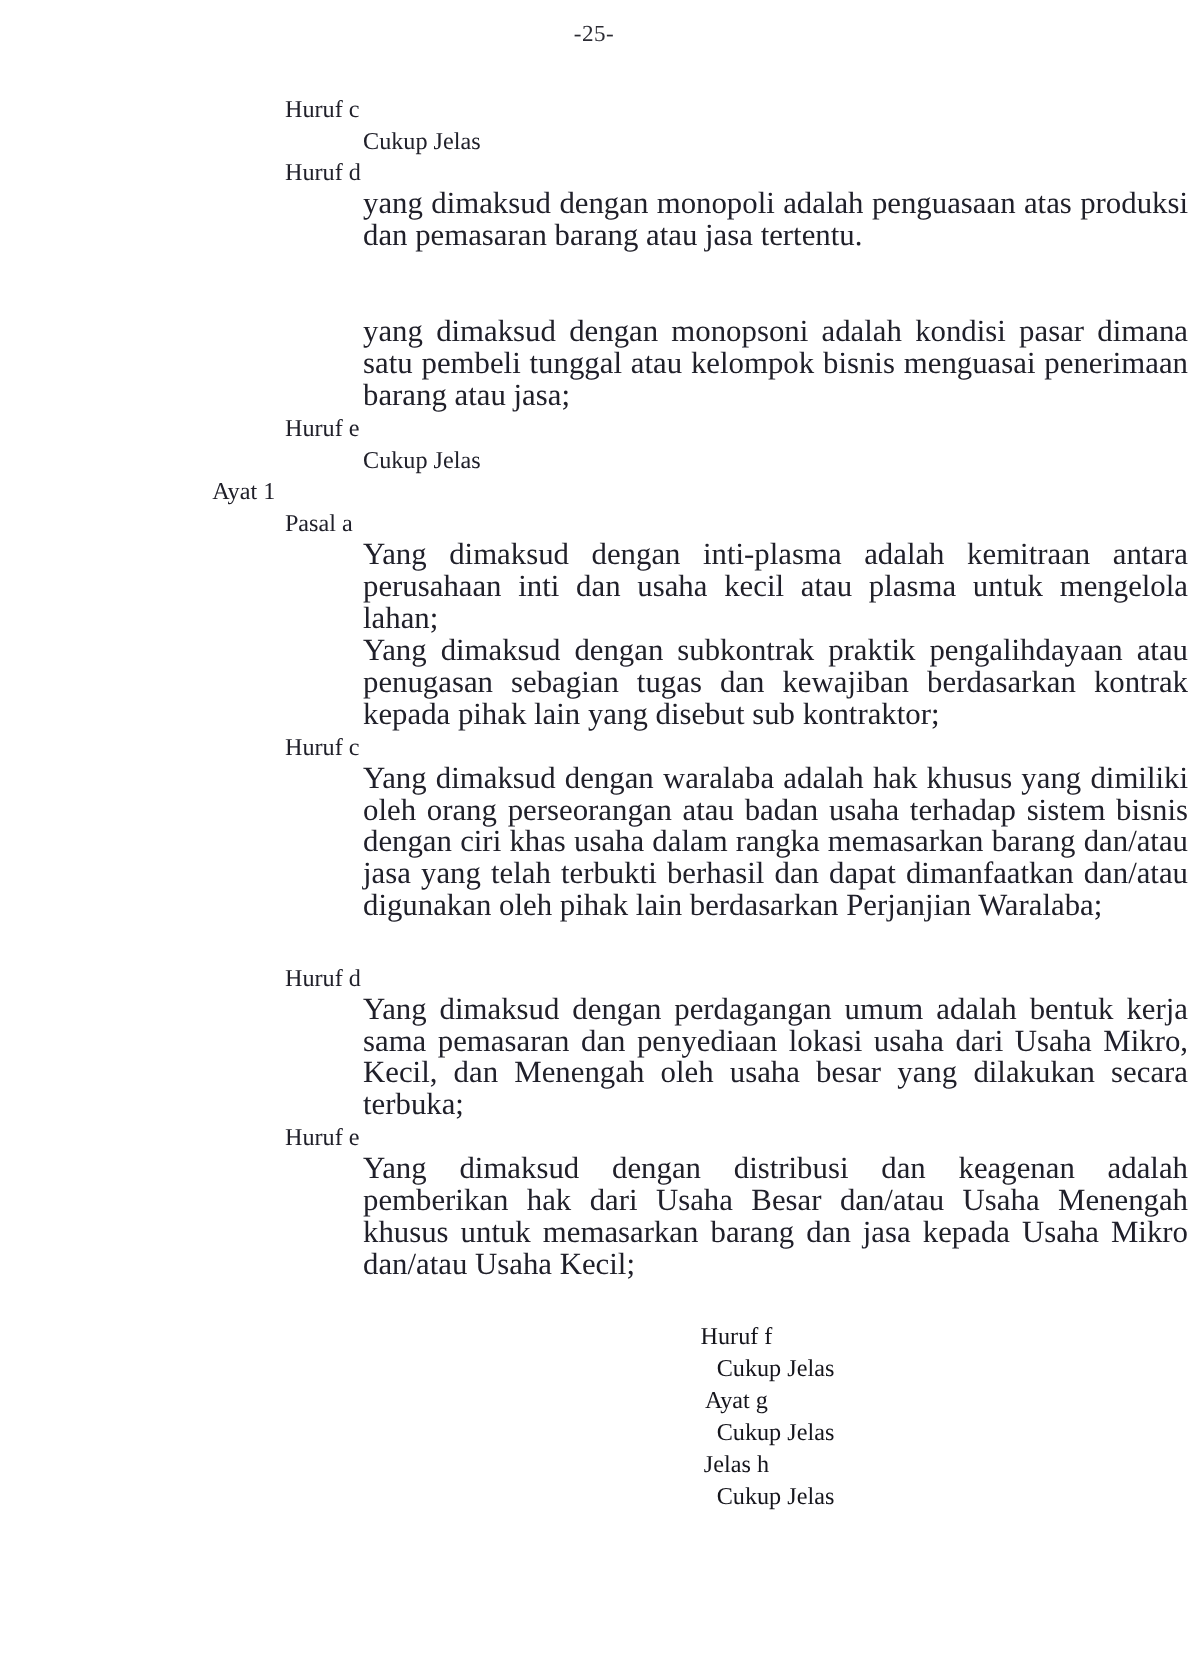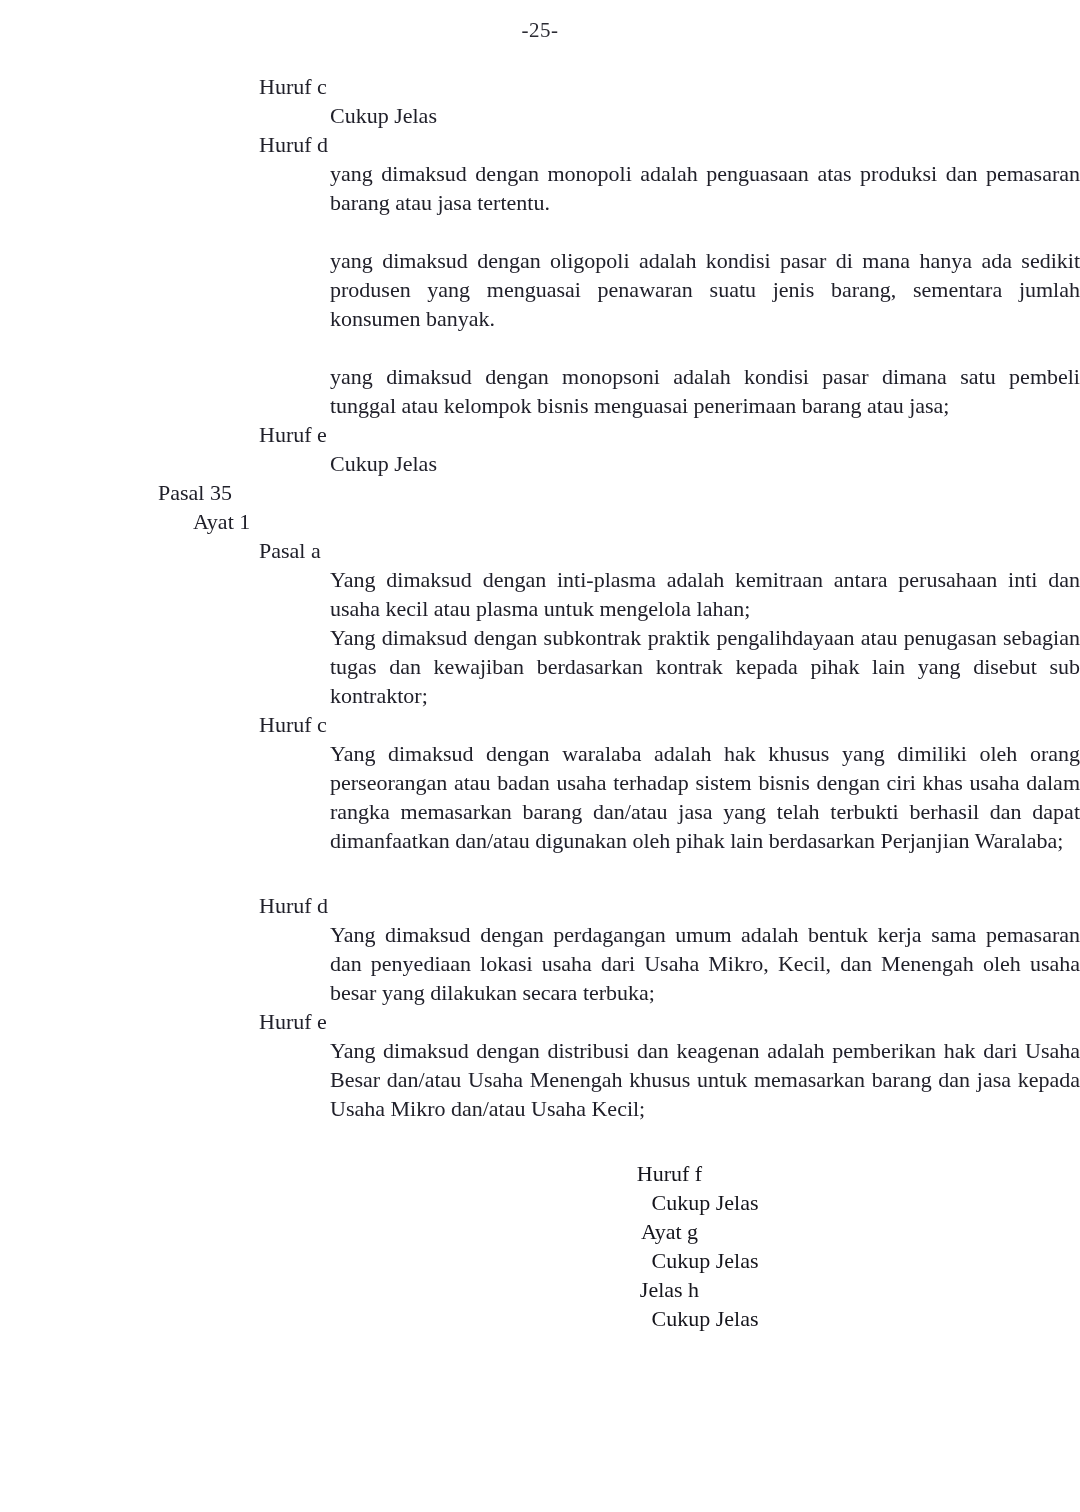--- a/index.html
+++ b/index.html
@@ -31,40 +31,40 @@
     width: 1080px;
     text-align: center;
     font-size: 21px;
     letter-spacing: 0.5px;
     color: #2b2b33;
   }
 
   
   .content {
     position: absolute;
-    top: 72px;
+    top: 84px;
     left: 0;
     width: 1080px;
   }
 
   
   .lvl-pasal  { margin-left: 158px; }
   .lvl-ayat   { margin-left: 193px; }
   .lvl-huruf  { margin-left: 259px; }
   .lvl-body   { margin-left: 330px; }
 
   .label {
     font-size: 22px;
     line-height: 29px;
     white-space: nowrap;
     color: #20202a;
   }
 
   .para {
-    font-size: 22px;
+    font-size: 28px;
     line-height: 29px;
     text-align: justify;
     text-justify: inter-word;
     color: #20202a;
     hyphens: none;
   }
 
   
   .gap-sm { height: 29px; }
   .gap-md { height: 36px; }
@@ -84,30 +84,28 @@
 
     <div class="label lvl-huruf">Huruf c</div>
     <div class="label lvl-body">Cukup Jelas</div>
 
     <div class="label lvl-huruf">Huruf d</div>
 
     <div class="para lvl-body">yang dimaksud dengan monopoli adalah penguasaan atas produksi dan pemasaran barang atau jasa tertentu.</div>
 
     <div class="gap-sm"></div>
 
-    <div class="para lvl-body">yang dimaksud dengan oligopoli adalah kondisi pasar di mana hanya ada sedikit produsen yang menguasai penawaran suatu jenis barang, sementara jumlah konsumen banyak.</div>
 
     <div class="gap-sm"></div>
 
     <div class="para lvl-body">yang dimaksud dengan monopsoni adalah kondisi pasar dimana satu pembeli tunggal atau kelompok bisnis menguasai penerimaan barang atau jasa;</div>
 
     <div class="label lvl-huruf">Huruf e</div>
     <div class="label lvl-body">Cukup Jelas</div>
 
-    <div class="label lvl-pasal">Pasal 35</div>
 
     <div class="label lvl-ayat">Ayat 1</div>
 
     <div class="label lvl-huruf">Pasal a</div>
     <div class="para lvl-body">Yang dimaksud dengan inti-plasma adalah kemitraan antara perusahaan inti dan usaha kecil atau plasma untuk mengelola lahan;</div>
 
     <div class="para lvl-body">Yang dimaksud dengan subkontrak praktik pengalihdayaan atau penugasan sebagian tugas dan kewajiban berdasarkan kontrak kepada pihak lain yang disebut sub kontraktor;</div>
 
     <div class="label lvl-huruf">Huruf c</div>
     <div class="para lvl-body">Yang dimaksud dengan waralaba adalah hak khusus yang dimiliki oleh orang perseorangan atau badan usaha terhadap sistem bisnis dengan ciri khas usaha dalam rangka memasarkan barang dan/atau jasa yang telah terbukti berhasil dan dapat dimanfaatkan dan/atau digunakan oleh pihak lain berdasarkan Perjanjian Waralaba;</div>

